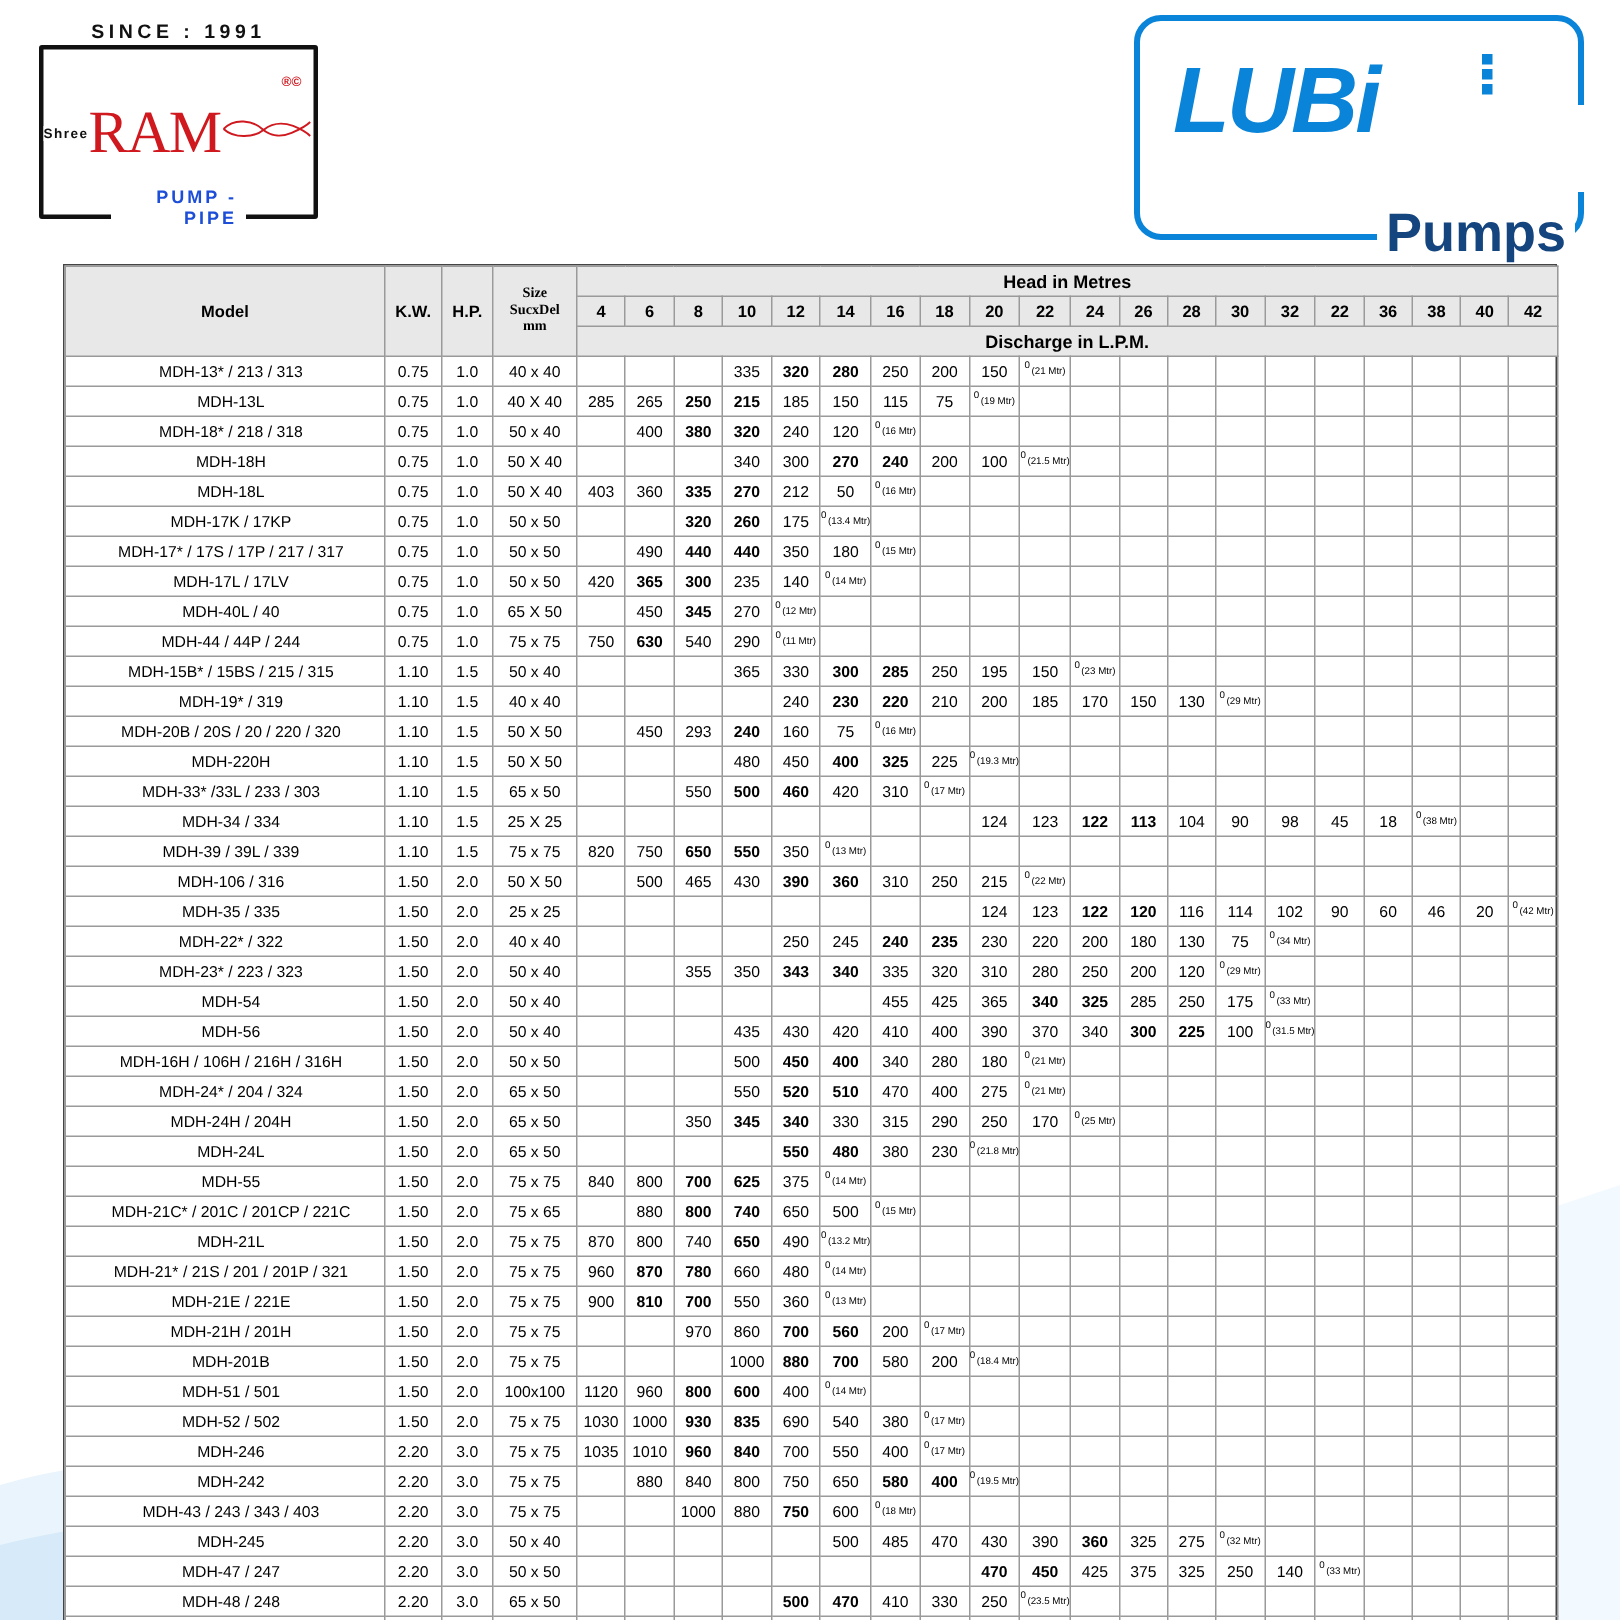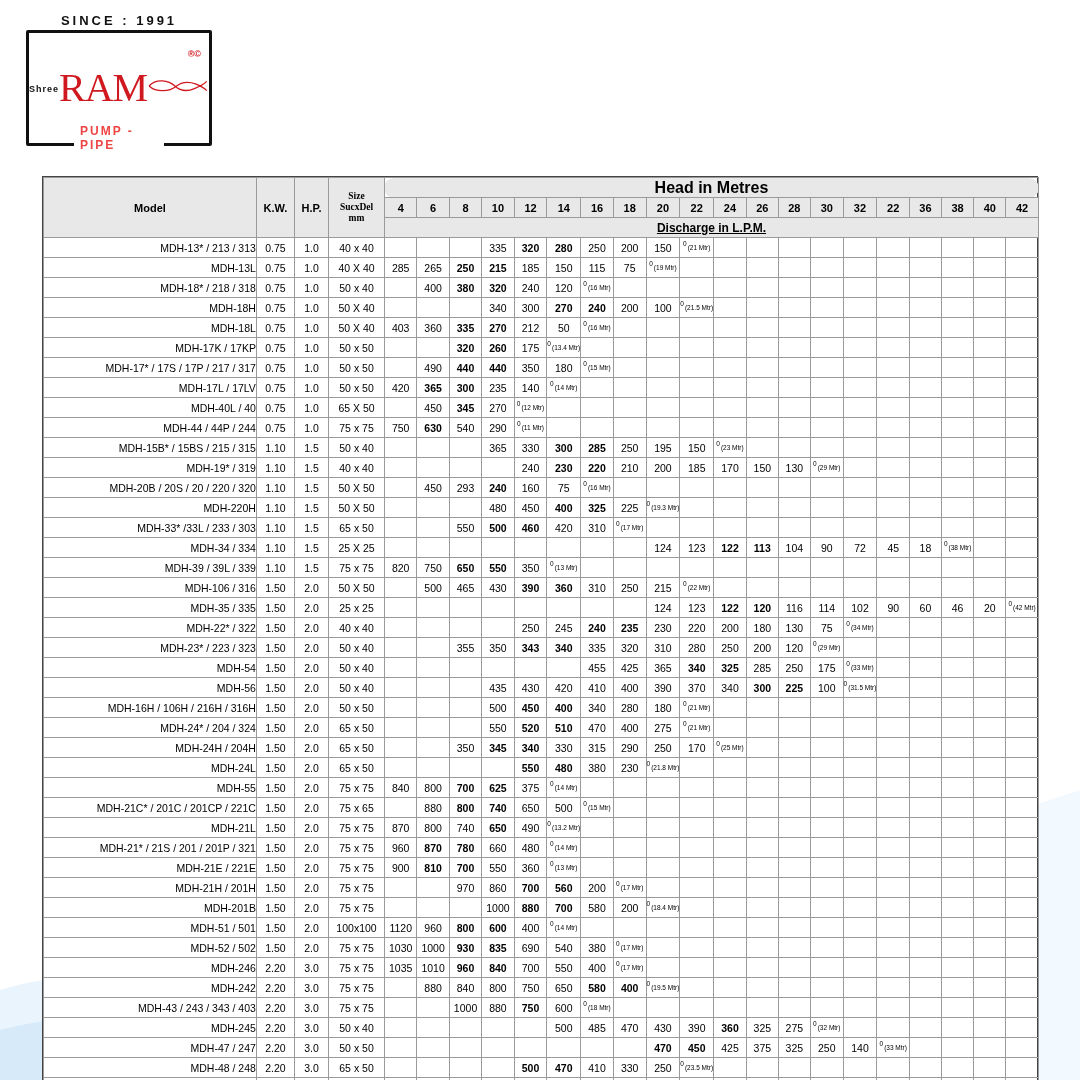--- a/index.html
+++ b/index.html
@@ -47,21 +47,21 @@
   }
   .reg{
     position:absolute;right:8px;top:16px;font-size:9px;color:#d0181f;font-weight:bold;
   }
   .swirl{
     width:120px;height:26px;margin-top:-4px;
   }
   .pump-pipe{
     position:absolute;bottom:-9px;left:50%;transform:translateX(-50%);
     background:#fff;padding:0 6px;
-    font-size:12px;font-weight:bold;letter-spacing:2px;color:#ef4444;
+    font-size:12px;font-weight:bold;letter-spacing:2px;color:#1d4ed8;text-align:right;
   }
   
   .lubi-wrap{
     width:300px;height:150px;position:relative;
   }
   .lubi-frame{
     position:absolute;inset:0;
     border:4px solid #0a84d8;border-radius:18px;
     box-sizing:border-box;
   }
@@ -103,24 +103,24 @@
   }
   thead th{
     background:#e8e8e8;
     font-weight:bold;
     font-size:11px;
   }
   .th-model{width:224px;}
   .th-kw{width:38px;margin-left:46px;}
   .th-hp{width:34px;}
   .th-size{width:56px;font-size:9.5px;line-height:11px;font-family:Liberation Serif, serif;}
-  .head-title{font-size:16px;border-radius:10px;}
-  .disch-title{font-size:12px;text-decoration:underline;}
+  .head-title{font-size:12px;}
+  .disch-title{font-size:12px;}
   td.model{
-    text-align:right;padding-left:8px;font-size:10.5px;
+    text-align:center;padding-left:8px;font-size:10.5px;
   }
   td.num{width:32px;}
   td.b{font-weight:bold;}
   .mtr{
     font-size:6.5px;
   }
   .cellflex{
     display:flex;align-items:baseline;justify-content:center;gap:1px;white-space:nowrap;
   }
   .zero{font-size:6.5px;position:relative;top:-4px;}
@@ -143,20 +143,30 @@
       <div class="ram-text">RAM</div>
       <div class="reg">®©</div>
       <svg class="swirl" viewBox="0 0 120 26">
         <path d="M4,13 C18,-2 42,2 54,13 C64,22 78,24 92,18 C104,13 112,8 116,4" stroke="#d0181f" stroke-width="2.5" fill="none"></path>
         <path d="M4,13 C18,26 44,24 56,14 C66,6 80,4 94,9 C104,13 112,18 116,22" stroke="#d0181f" stroke-width="2.5" fill="none"></path>
       </svg>
       <div class="pump-pipe">PUMP - PIPE</div>
     </div>
   </div>
 
+  <div class="lubi-wrap">
+    <div class="lubi-frame"></div>
+    <div class="lubi-text">LUBi</div>
+    <div class="lubi-dots">
+        <i></i>
+        <i></i>
+        <i></i>
+      </div>
+    <div class="pumps-text">Pumps</div>
+  </div>
 
 </div>
 
 <div class="table-wrap">
   <table>
     <thead>
       <tr>
         <th class="th-model" rowspan="3">Model</th>
         <th class="th-kw" rowspan="3">K.W.</th>
         <th class="th-hp" rowspan="3">H.P.</th>
@@ -671,21 +681,21 @@
           <td class="num"></td>
           <td class="num"></td>
           <td class="num"></td>
           <td class="num"></td>
           <td class="num">124</td>
           <td class="num">123</td>
           <td class="num b">122</td>
           <td class="num b">113</td>
           <td class="num">104</td>
           <td class="num">90</td>
-          <td class="num">72</td>
+          <td class="num">98</td>
           <td class="num">45</td>
           <td class="num">18</td>
           <td class="num">
             <span class="cellflex">
               <span class="zero">0</span>
               <span class="mtr">(38 Mtr)</span>
             </span>
           </td>
           <td class="num"></td>
           <td class="num"></td>

